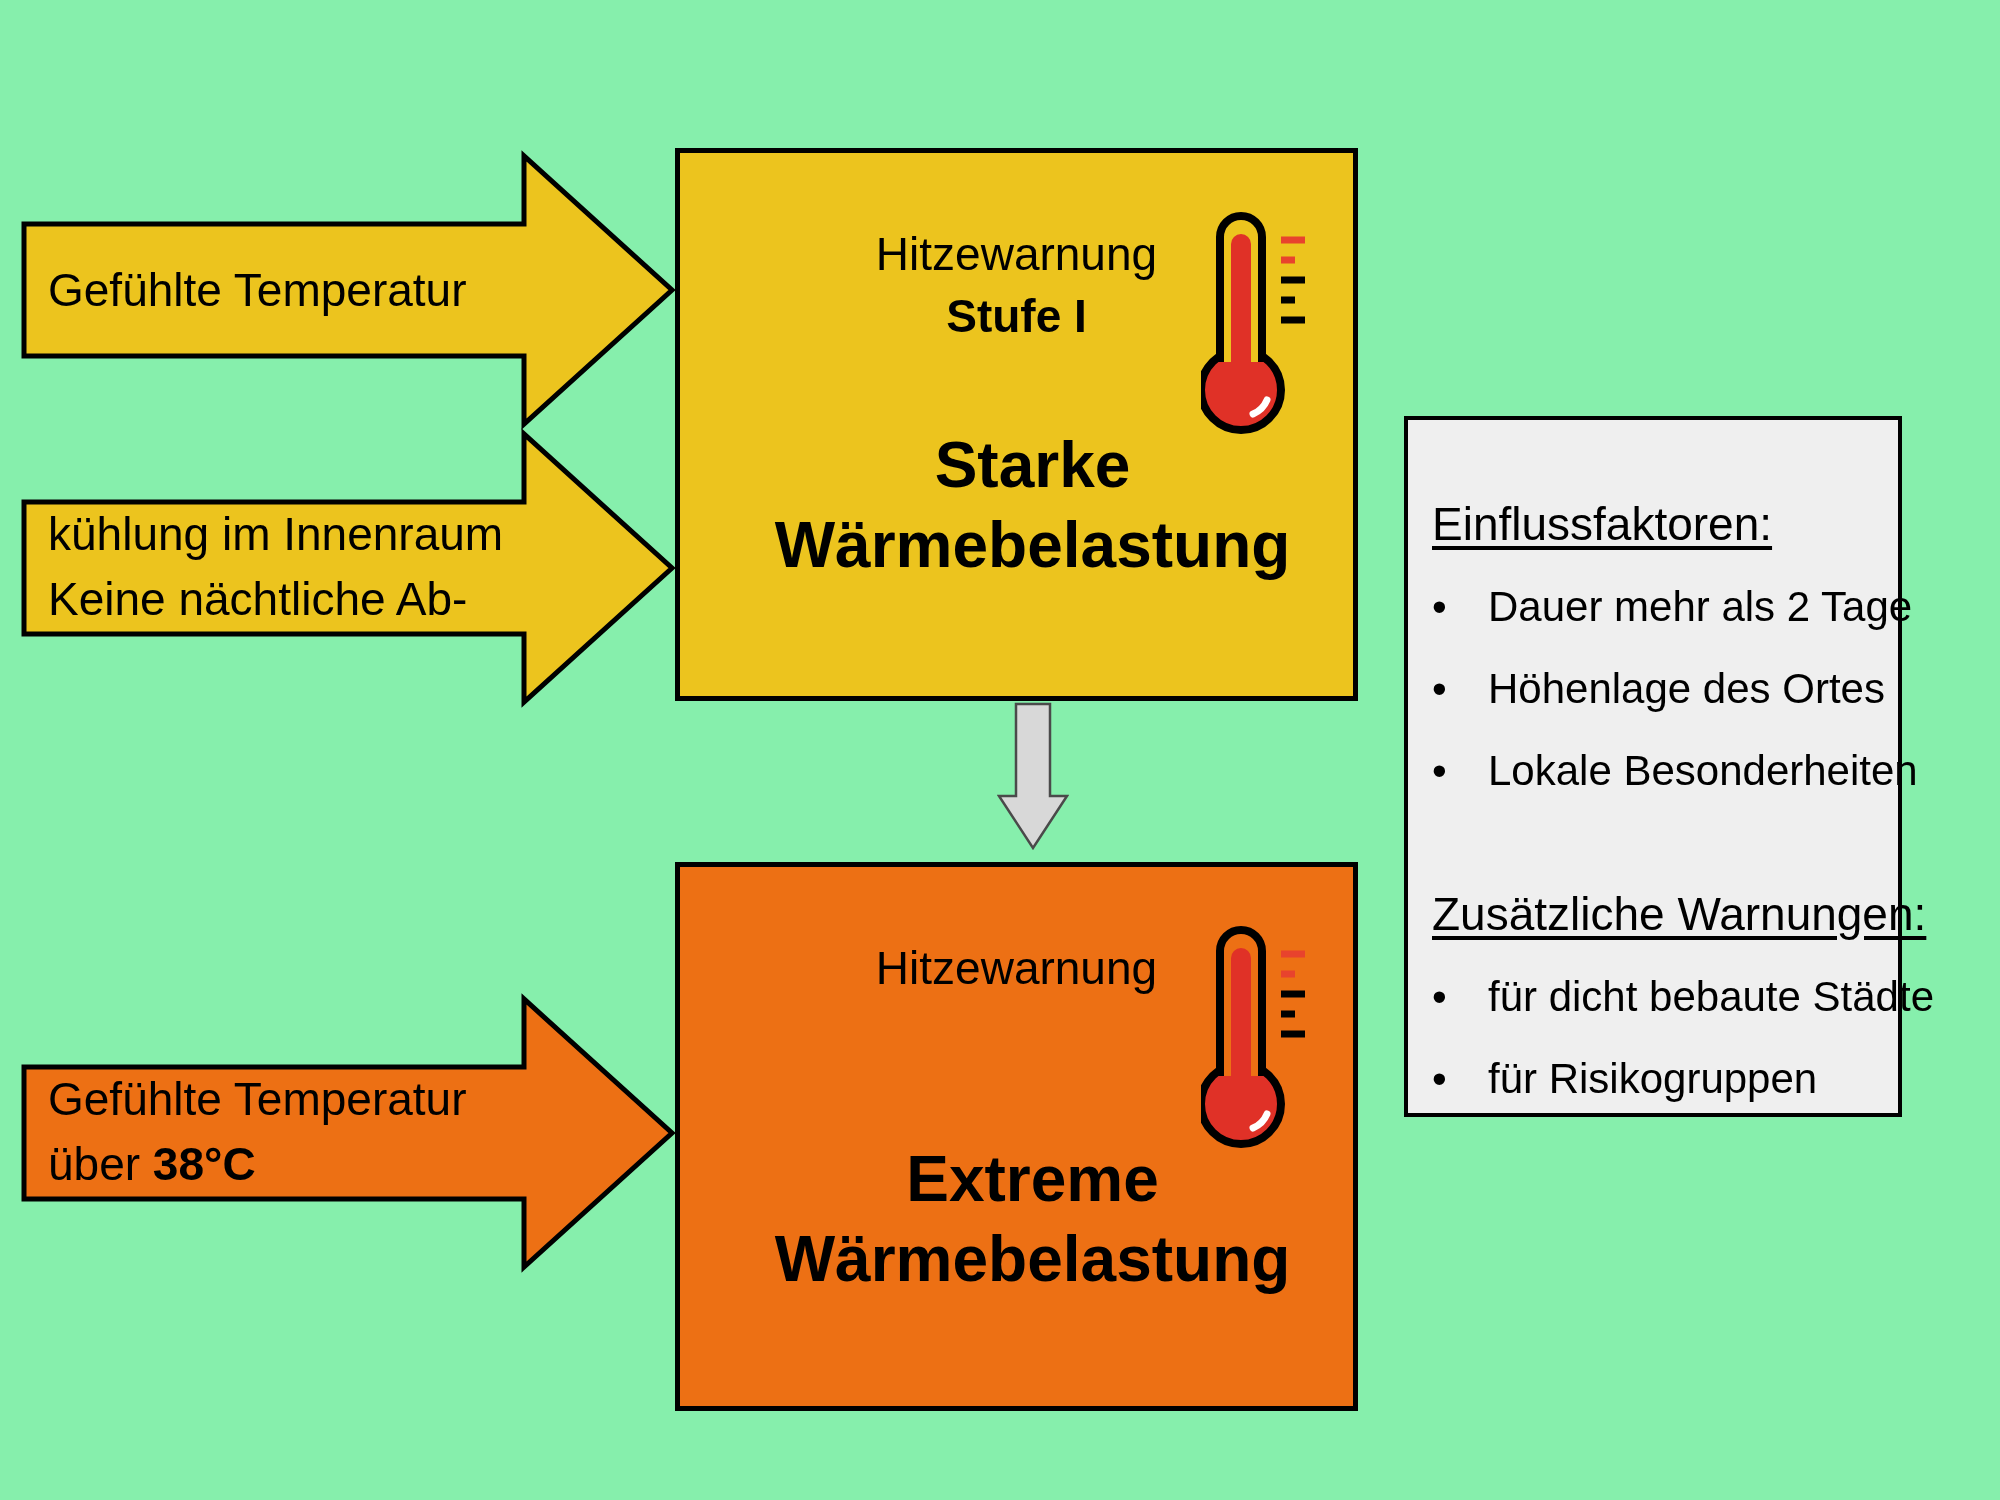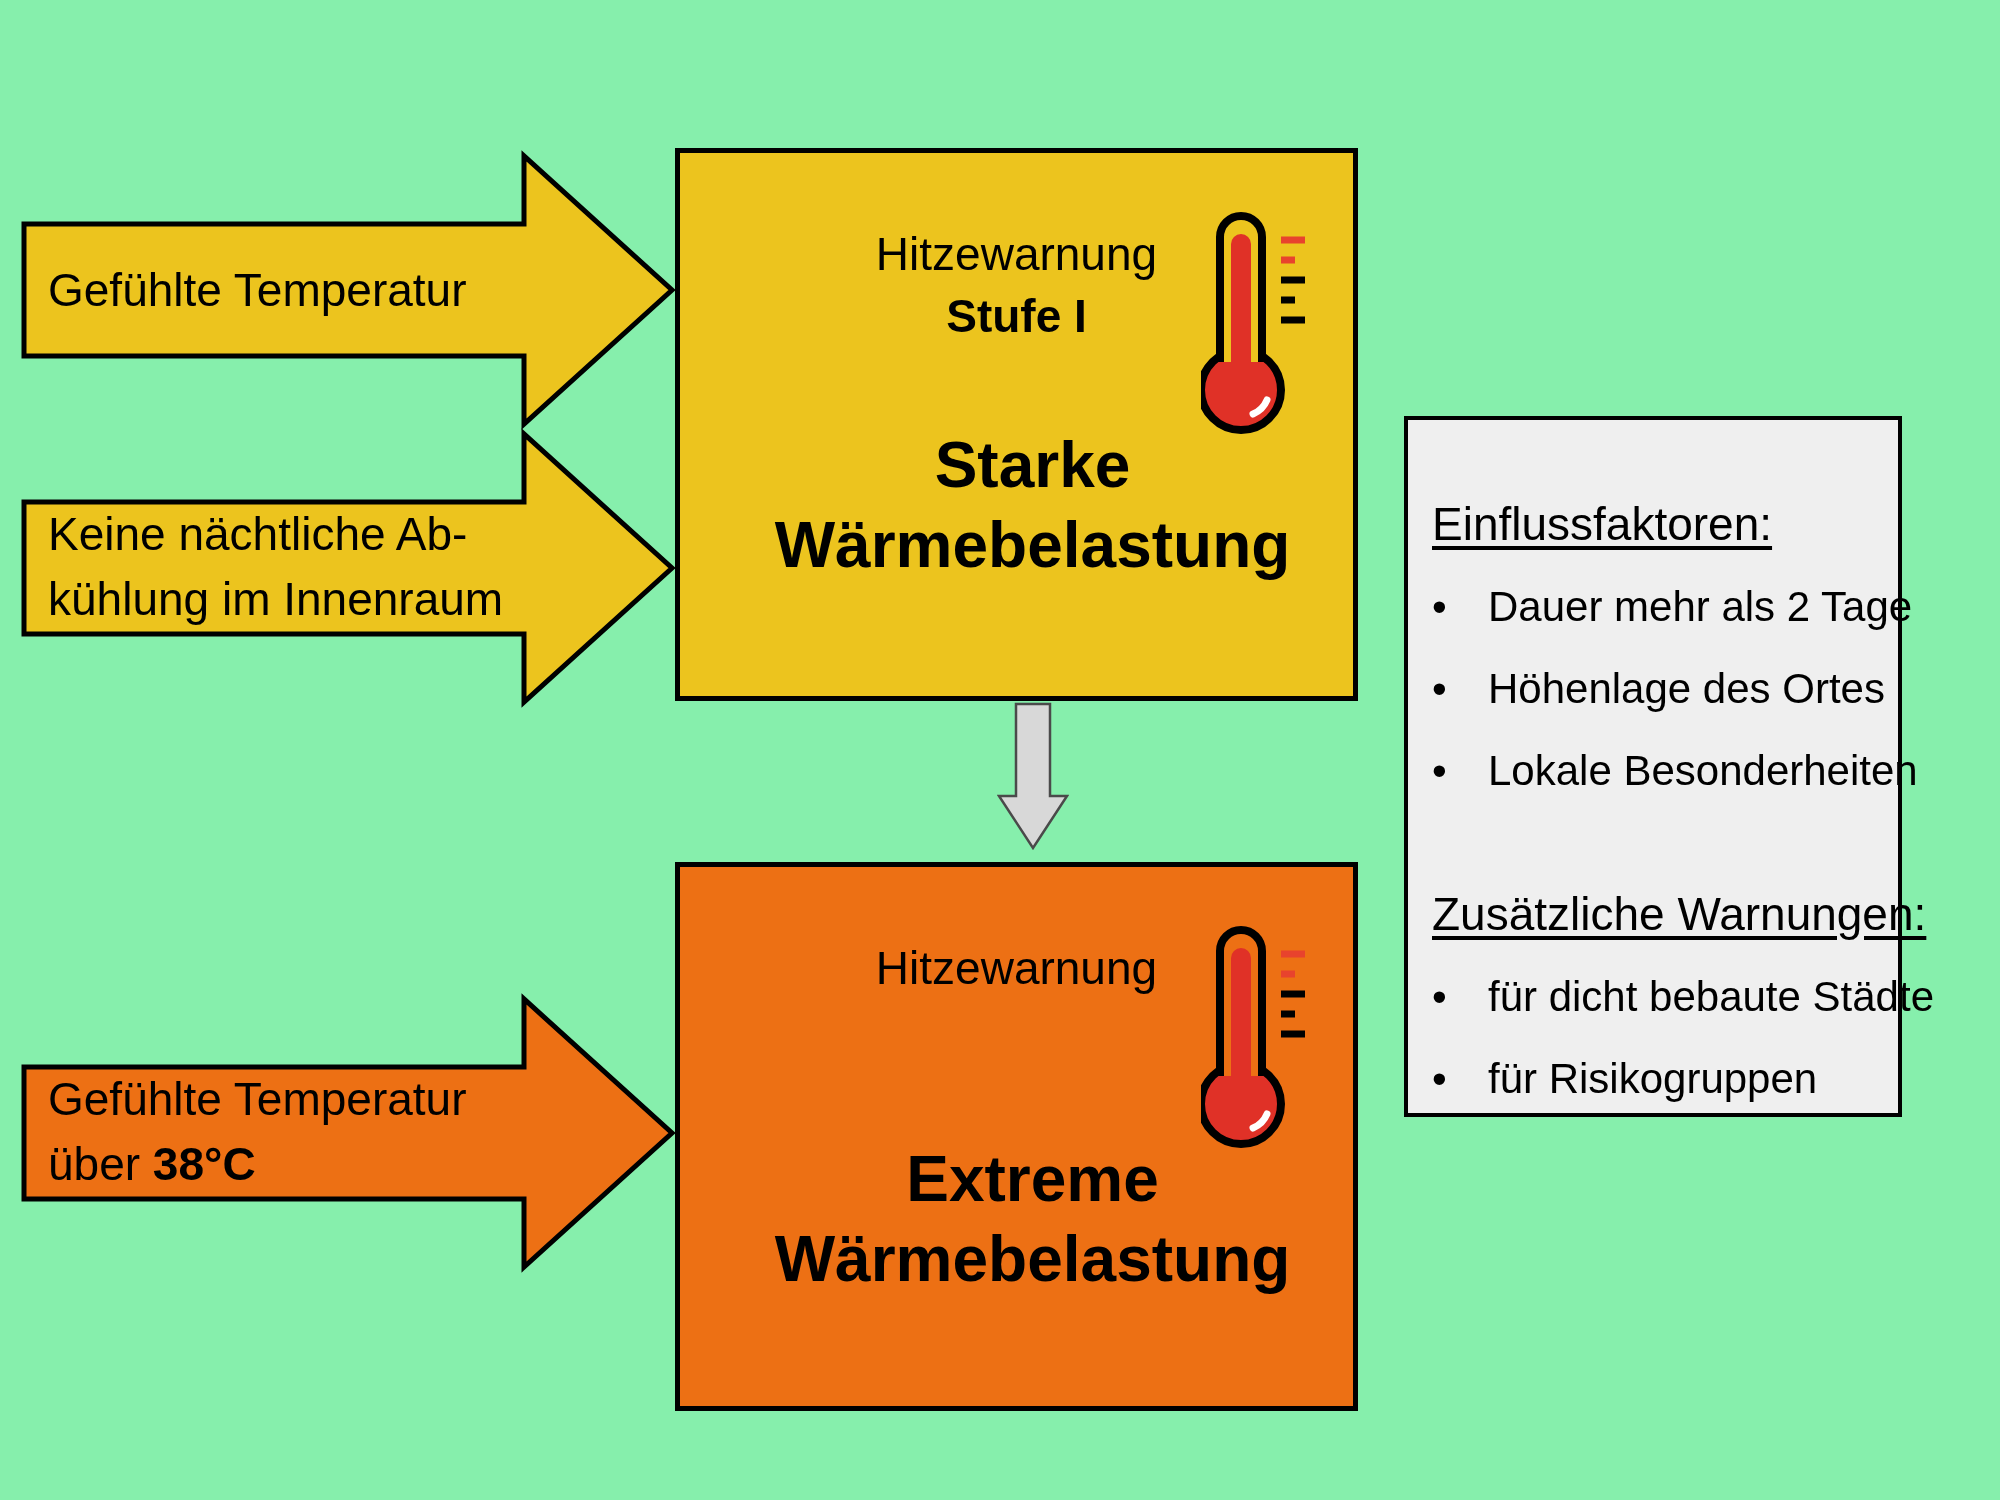--- a/index.html
+++ b/index.html
@@ -71,22 +71,22 @@
     <polygon class="fill-yellow" points="4,74 504,74 504,6 652,140 504,274 504,206 4,206"></polygon>
   </svg>
   <div class="arrow-label" style="top:224px;height:132px">
     <div>Gefühlte Temperatur</div>
   </div>
 
   <svg class="side-arrow" style="top:428px" viewBox="0 0 660 280">
     <polygon class="fill-yellow" points="4,74 504,74 504,6 652,140 504,274 504,206 4,206"></polygon>
   </svg>
   <div class="arrow-label" style="top:500px;height:134px">
+    <div>kühlung im Innenraum</div>
     <div>Keine nächtliche Ab-</div>
-    <div>kühlung im Innenraum</div>
   </div>
 
   <svg class="side-arrow" style="top:993px" viewBox="0 0 660 280">
     <polygon class="fill-orange" points="4,74 504,74 504,6 652,140 504,274 504,206 4,206"></polygon>
   </svg>
   <div class="arrow-label" style="top:1065px;height:134px">
     <div>Gefühlte Temperatur</div>
     <div><span>über </span><b>38°C</b></div>
   </div>
 

